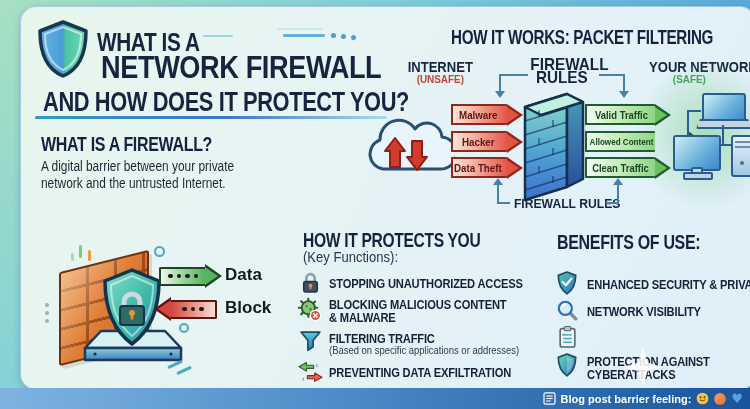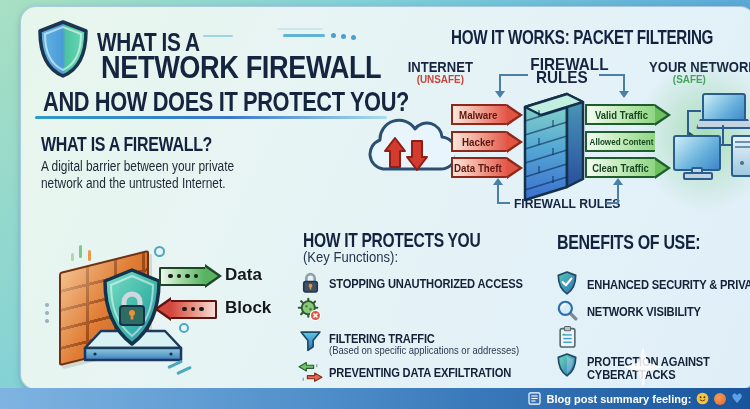--- a/index.html
+++ b/index.html
@@ -327,20 +327,23 @@
         <line x1="3.5" y1="14.5" x2="5.3" y2="12.7"></line>
           <line x1="13.7" y1="5.3" x2="15.2" y2="3.8"></line>
       </g>
       <circle cx="9.5" cy="9" r="5.5" fill="#8bc878" stroke="#2c5c30" stroke-width="1.6"></circle>
       <circle cx="8" cy="7.8" r="1" fill="#4a8a50"></circle>
         <circle cx="11.3" cy="10.3" r="1.2" fill="#4a8a50"></circle>
       <circle cx="15.5" cy="15.5" r="4.3" fill="#e05545" stroke="#fff" stroke-width="1"></circle>
       <line x1="13.8" y1="13.8" x2="17.2" y2="17.2" stroke="#fff" stroke-width="1.3"></line>
       <line x1="17.2" y1="13.8" x2="13.8" y2="17.2" stroke="#fff" stroke-width="1.3"></line>
     </svg>
+    <div class="abs item-label" style="left:308px;top:292px;line-height:12.5px;">
+      <span class="cx cx93">BLOCKING MALICIOUS CONTENT</span><br>
+      <span class="cx cx93">&amp; MALWARE</span></div>
 
     <svg class="abs" style="left:278px;top:323px;" width="23" height="23" viewBox="0 0 22 22">
       <defs>
           <linearGradient id="gFun" x1="0" y1="0" x2="0" y2="1">
         <stop offset="0" stop-color="#5ec8e0"></stop>
             <stop offset="1" stop-color="#2a6fc0"></stop>
           </linearGradient>
         </defs>
       <path d="M2 2 H20 L13.5 10 V16 L8.5 19.5 V10 Z" fill="url(#gFun)" stroke="#1d4a66" stroke-width="1.6" stroke-linejoin="round"></path>
     </svg>
@@ -410,21 +413,21 @@
     <div class="sparkle"></div>
   </div>
 
   <div class="footer-bar">
     <svg width="13" height="13" viewBox="0 0 13 13">
       <rect x="1" y="0.8" width="11" height="11.4" rx="1.5" fill="none" stroke="#fff" stroke-width="1.2"></rect>
       <line x1="3.3" y1="4" x2="9.7" y2="4" stroke="#fff" stroke-width="1.1"></line>
       <line x1="3.3" y1="6.5" x2="9.7" y2="6.5" stroke="#fff" stroke-width="1.1"></line>
       <line x1="3.3" y1="9" x2="7.5" y2="9" stroke="#fff" stroke-width="1.1"></line>
     </svg>
-    <span class="footer-label">Blog post summary feeling:</span>
+    <span class="footer-label">Blog post barrier feeling:</span>
     <svg width="13" height="13" viewBox="0 0 20 20">
       <circle cx="10" cy="10" r="9" fill="#f6c443"></circle>
       <circle cx="7" cy="8" r="1.5" fill="#5a3a10"></circle>
         <circle cx="13" cy="8" r="1.5" fill="#5a3a10"></circle>
       <path d="M6.3 12.3 q3.7 3.2 7.4 0" stroke="#5a3a10" stroke-width="1.5" fill="none" stroke-linecap="round"></path>
     </svg>
     <span class="orange-circle"></span>
     <span class="blue-heart">♥</span>
   </div>
 </div>

